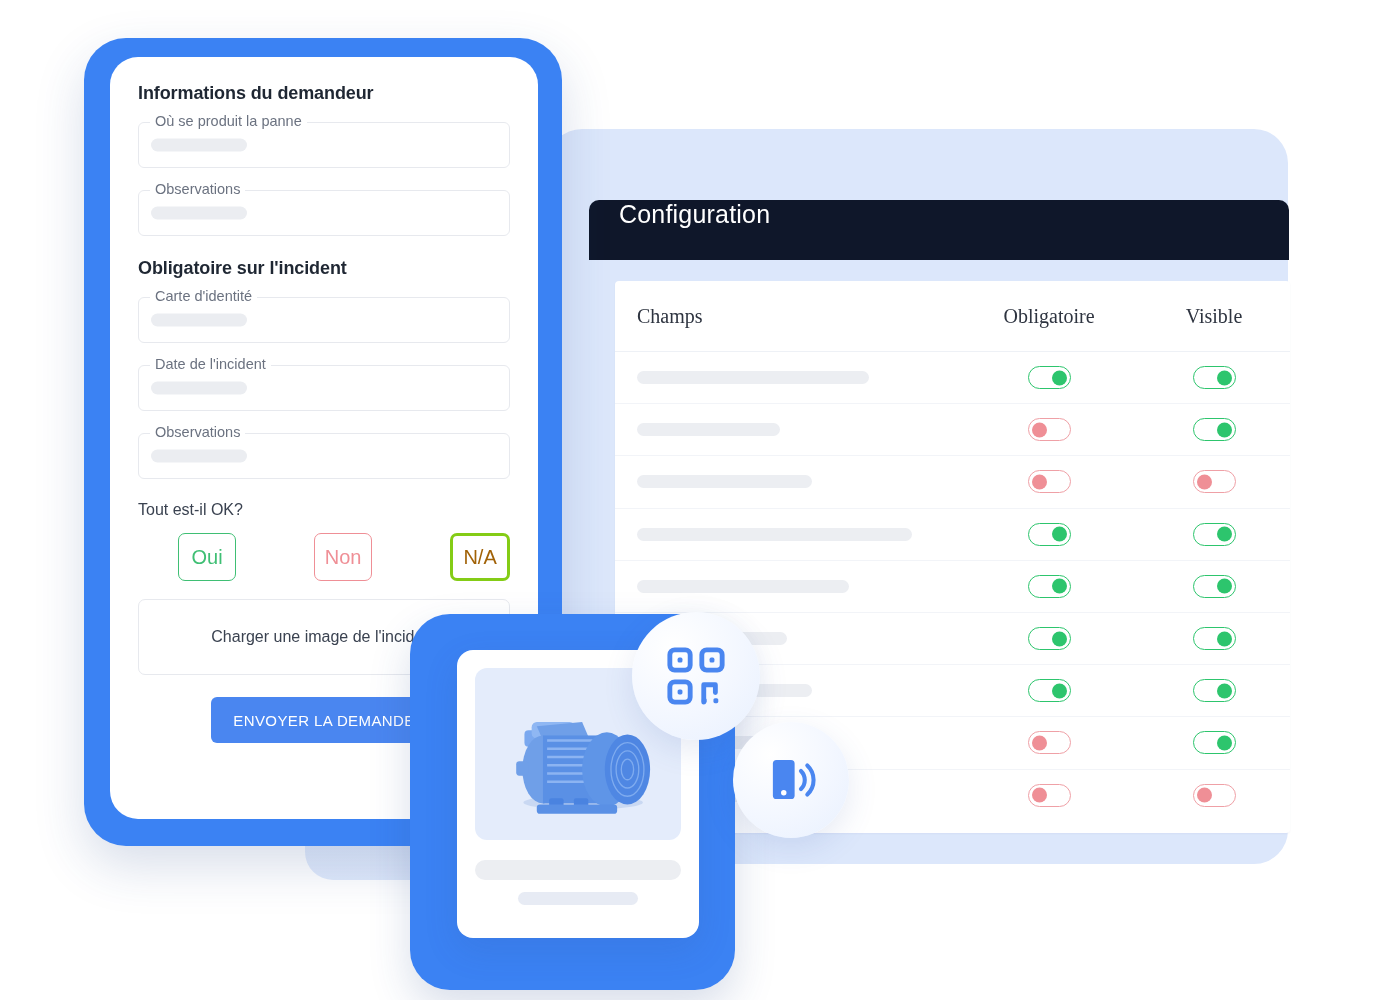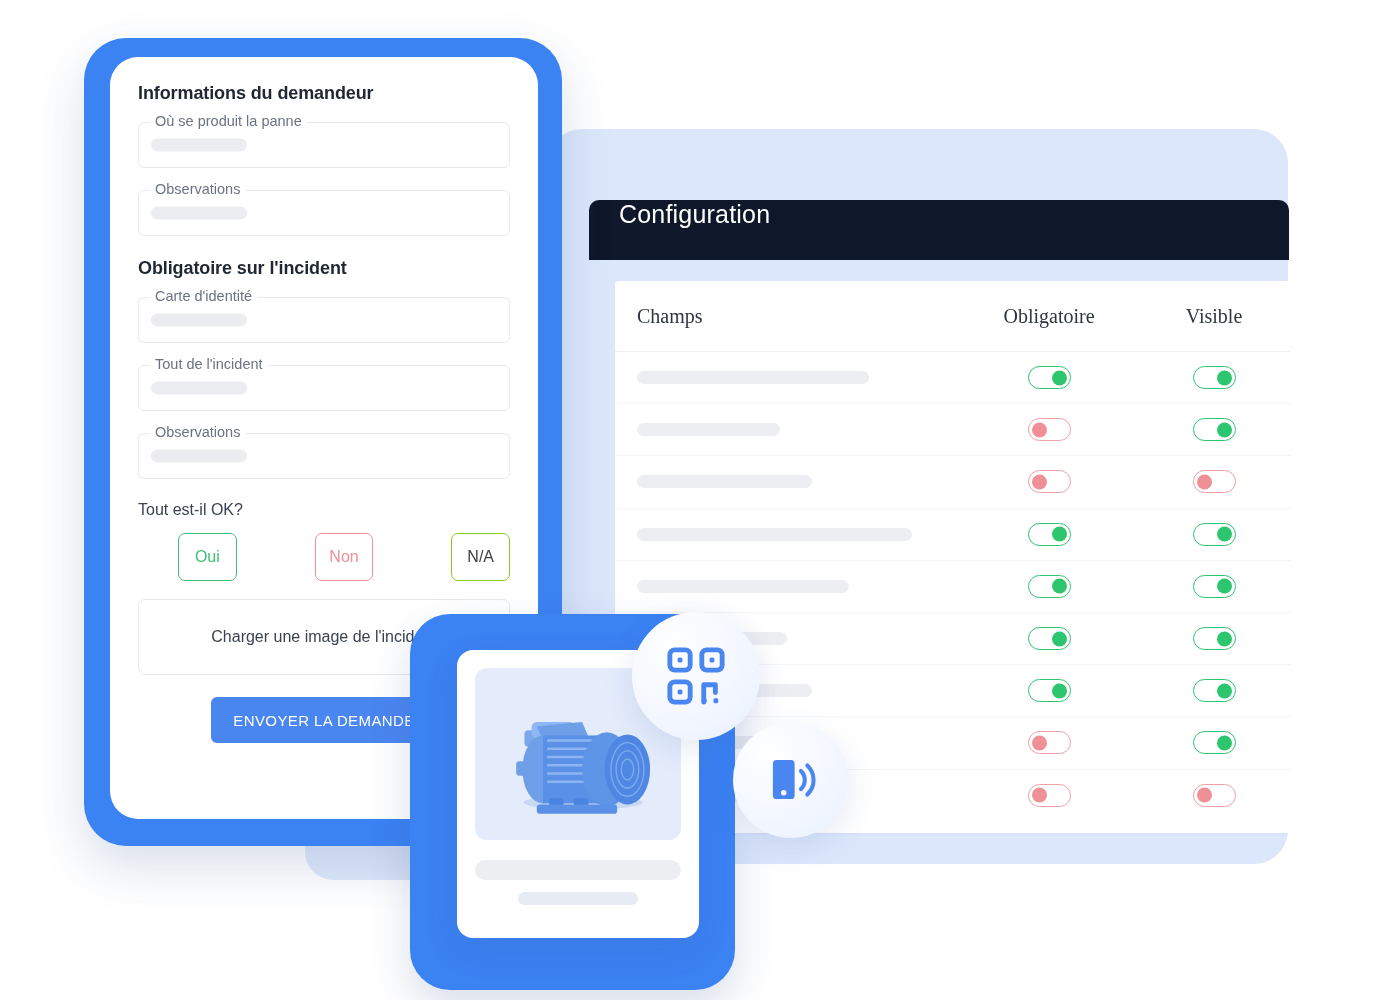--- a/index.html
+++ b/index.html
@@ -112,25 +112,25 @@
   .field .fbar{
     position:absolute; left:12px; top:50%; transform:translateY(-50%);
     width:96px; height:13px; border-radius:7px; background:#ebedf1;
   }
 
   .q-label{ font-size:16px; color:#3a4250; margin:12px 0 14px 0; }
   .choices{ display:flex; gap:38px; }
   .choice{
     width:100px; height:48px; border-radius:7px; box-sizing:border-box;
     display:flex; align-items:center; justify-content:center;
-    font-size:16px; background:#fff;margin-left:40px;
+    font-size:20px; background:#fff;margin-left:40px;
   }
   .choice.yes{ border:1px solid #3fbf74; color:#3fbf74; }
   .choice.no{ border:1px solid #ef8f96; color:#ef8f96; }
-  .choice.na{ border:1px solid #84cc16; color:#404040; }
+  .choice.na{ border:3px solid #84cc16; color:#a16207; }
 
   .upload{
     margin-top:18px; height:74px; border:1px solid #e7e9ee; border-radius:7px;
     display:flex; align-items:center; justify-content:center;
     font-size:16px; color:#3a4250;
   }
   .submit-wrap{ display:flex; justify-content:center; margin-top:22px; }
   .submit{
     background:#4a86f0; color:#fff; border:none; border-radius:6px;
     padding:0 22px; height:46px; font-size:15px; letter-spacing:.4px;
@@ -349,21 +349,21 @@
         </div>
 
       <div class="sec-title second">Obligatoire sur l'incident</div>
 
       <div id="sec2-host">
           <div class="field">
             <span class="flabel">Carte d'identité</span>
             <span class="fbar"></span>
           </div>
           <div class="field">
-            <span class="flabel">Tout de l'incident</span>
+            <span class="flabel">Date de l'incident</span>
             <span class="fbar"></span>
           </div>
           <div class="field">
             <span class="flabel">Observations</span>
             <span class="fbar"></span>
           </div>
         </div>
 
       <div class="q-label">Tout est-il OK?</div>
 

